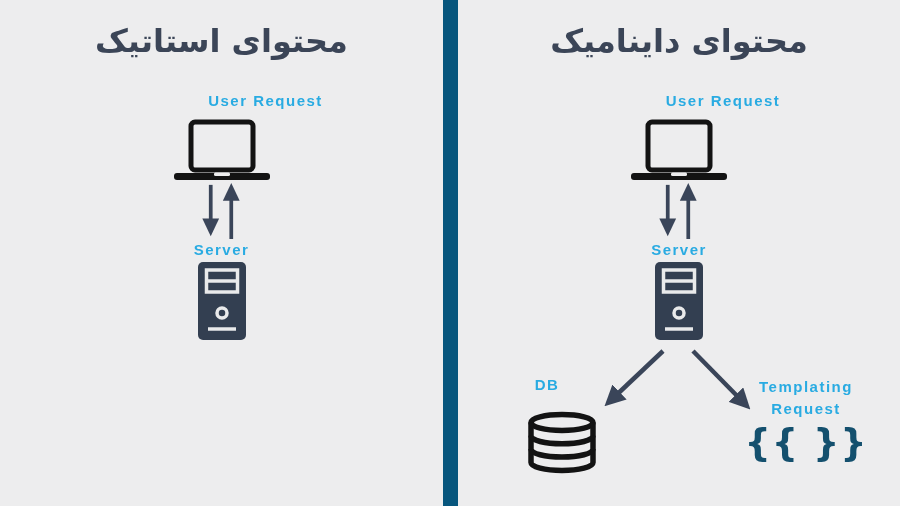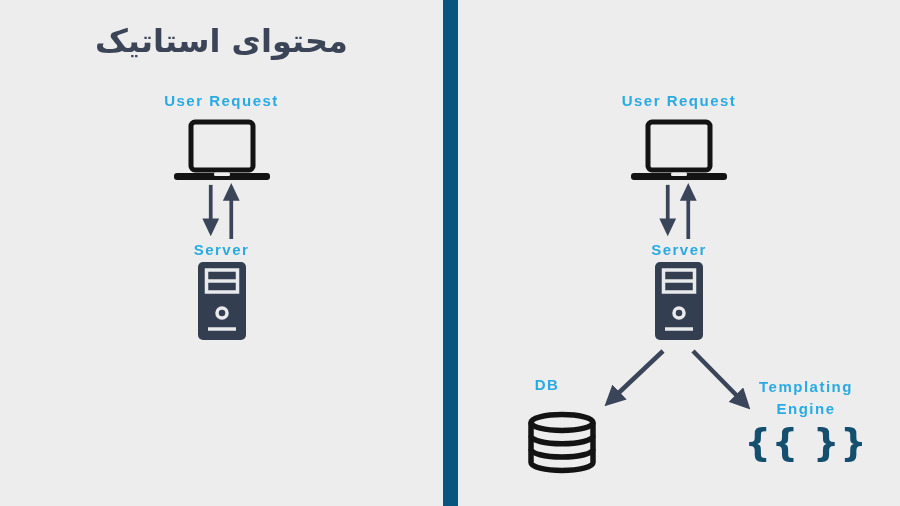--- a/index.html
+++ b/index.html
@@ -23,21 +23,21 @@
   .panel-title{position:absolute;top:22px;text-align:center;direction:rtl;
     font-family:"DejaVu Sans","Liberation Sans",sans-serif;
     font-size:32px;font-weight:bold;color:var(--title);letter-spacing:0;}
   .title-left{left:0;width:443px;}
   .title-right{left:458px;width:442px;}
 
   .cyan-label{position:absolute;text-align:center;color:var(--label);
     font-size:15px;font-weight:bold;letter-spacing:1.5px;}
   .ur-left,.srv-left{left:0;width:443px;}
   .ur-right,.srv-right{left:458px;width:442px;}
-  .ur-left,.ur-right{top:92px;}
+  .ur-left,.ur-right{top:92px;margin-left:44px;}
   .srv-left,.srv-right{top:241px;text-align:center;}
 
   .laptop{position:absolute;top:119px;width:96px;height:62px;}
   .laptop-left{left:174px;}
   .laptop-right{left:631px;}
 
   .varrows{position:absolute;top:183px;width:52px;height:56px;}
   .varrows-left{left:195px;}
   .varrows-right{left:652px;}
 
@@ -82,20 +82,21 @@
   <svg class="server server-left" viewBox="0 0 48 78">
     <rect x="0" y="0" width="48" height="78" rx="5" fill="var(--server-fill)"></rect>
     <rect x="8.5" y="8" width="31" height="22" fill="none" stroke="var(--server-detail)" stroke-width="3.5"></rect>
     <line x1="8.5" y1="19" x2="39.5" y2="19" stroke="var(--server-detail)" stroke-width="3.5"></line>
     <circle cx="24" cy="51" r="5" fill="none" stroke="var(--server-detail)" stroke-width="3.5"></circle>
     <line x1="10" y1="67" x2="38" y2="67" stroke="var(--server-detail)" stroke-width="3.5"></line>
   </svg>
 
   <div class="divider"></div>
 
+  <div class="panel-title title-right">محتوای داینامیک</div>
 
   <div class="cyan-label ur-right">User Request</div>
 
   <svg class="laptop laptop-right" viewBox="0 0 96 62">
     <rect x="17" y="3" width="62" height="48" rx="4" fill="none" stroke="var(--icon-dark)" stroke-width="5"></rect>
     <rect x="0" y="54" width="96" height="7" rx="3" fill="var(--icon-dark)"></rect>
     <rect x="40" y="53.5" width="16" height="3.5" rx="1.5" fill="var(--background)"></rect>
   </svg>
 
   <svg class="varrows varrows-right" viewBox="0 0 52 60">
@@ -127,17 +128,17 @@
 
   <div class="cyan-label db-label">DB</div>
 
   <svg class="db-icon" viewBox="0 0 72 68">
     <ellipse cx="36" cy="11.5" rx="31" ry="8" fill="none" stroke="var(--icon-dark)" stroke-width="5.5"></ellipse>
     <path d="M5,11.5 V51.5 c0,4.5 13.9,8 31,8 s31,-3.5 31,-8 V11.5" fill="none" stroke="var(--icon-dark)" stroke-width="5.5"></path>
     <path d="M5,24.8 c0,4.5 13.9,8 31,8 s31,-3.5 31,-8" fill="none" stroke="var(--icon-dark)" stroke-width="5.5"></path>
     <path d="M5,38.1 c0,4.5 13.9,8 31,8 s31,-3.5 31,-8" fill="none" stroke="var(--icon-dark)" stroke-width="5.5"></path>
   </svg>
 
-  <div class="cyan-label tpl-label">Templating Engine</div>
+  <div class="cyan-label tpl-label">Templating Request</div>
 
   <div class="braces">{{ }}</div>
 
 </div>
 
 </body></html>

